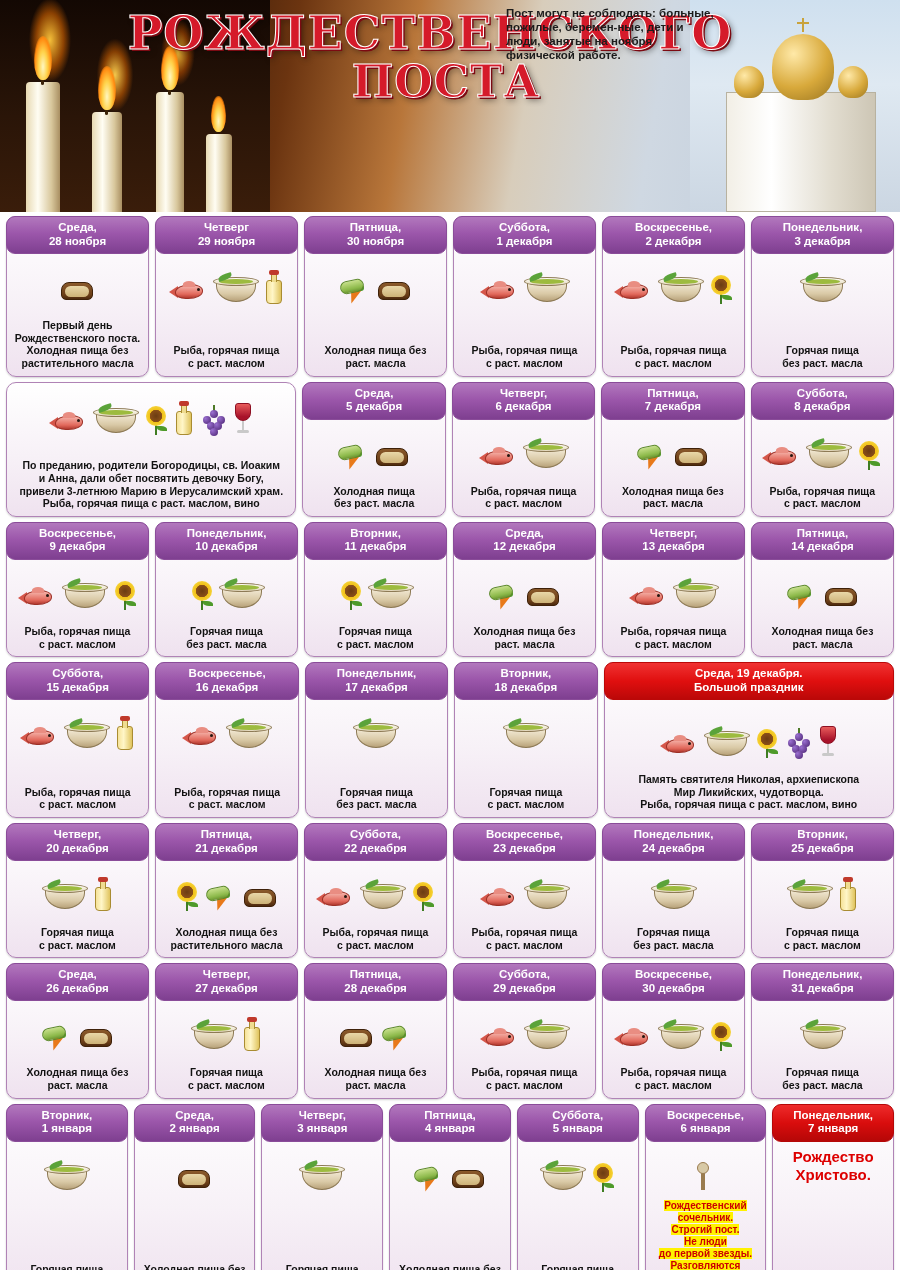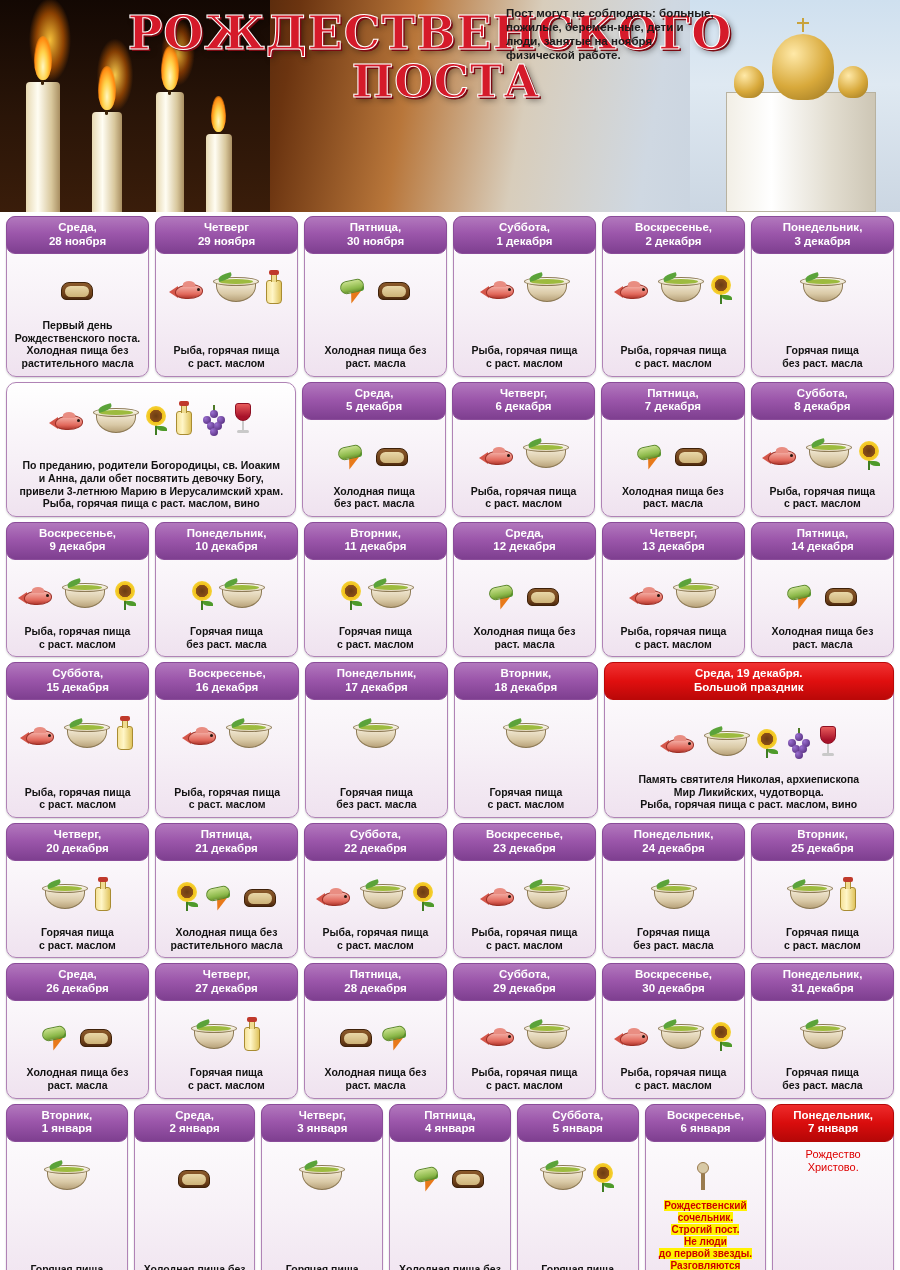--- a/index.html
+++ b/index.html
@@ -240,21 +240,21 @@
   .ico-wine .stemw { position:absolute; left:9px; top:20px; width:2px; height:9px; background:#c9c9c9; }
   .ico-wine .basew { position:absolute; left:4px; top:29px; width:12px; height:3px; background:#c9c9c9; border-radius:2px; }
 
   
   .ico-spoon { width:22px; height:30px; }
   .ico-spoon .sp { position:absolute; left:7px; top:8px; width:4px; height:20px; background:#9a7b4f; }
   .ico-spoon .sh { position:absolute; left:3px; top:0px; width:12px; height:12px; background:#d8c9a6; border:1px solid #9a7b4f; border-radius:50%; }
 
   .last-special { font-size:10px; font-weight:bold; color:#d00; line-height:1.2; text-align:center; padding:0 4px; }
   .last-special .hl { background:#fff200; color:#c00; display:inline; }
-  .xmas-text { font-size:11px; font-weight:normal; color:#111; text-align:center; line-height:1.22; padding:0 4px; }
+  .xmas-text { font-size:15px; font-weight:bold; color:#111; text-align:center; line-height:1.22; padding:0 4px; }
   .xmas-text .r { color:#d00; }
 </style>
 </head>
 <body>
 
 <div class="header">
   <div class="candles">
     <div class="candle" style="left:26px;height:130px;"></div>
     <div class="candle" style="left:92px;height:100px;width:30px;"></div>
     <div class="candle" style="left:156px;height:120px;width:28px;"></div>

